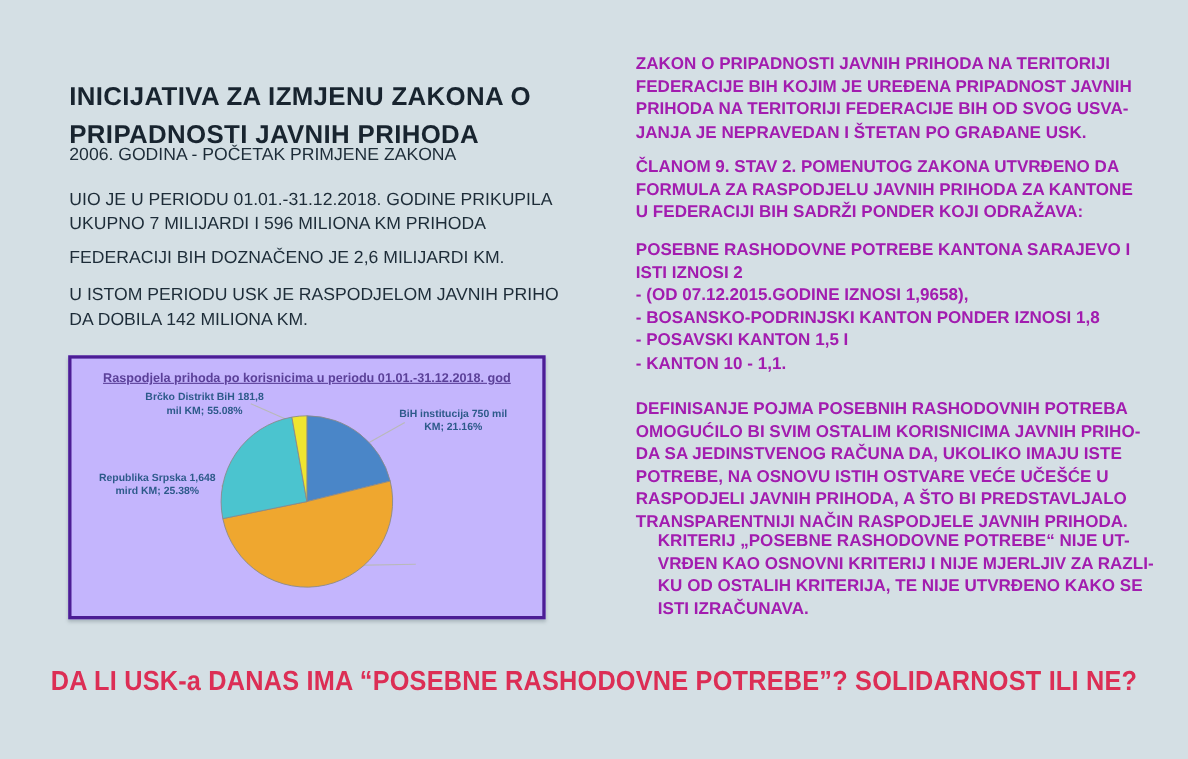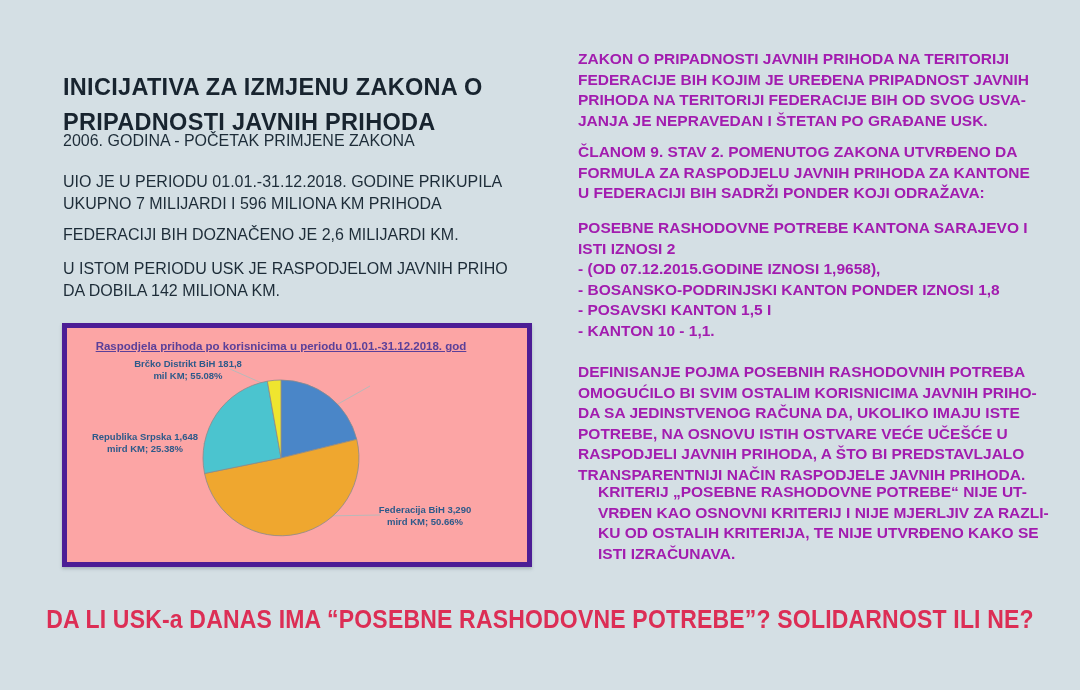--- a/index.html
+++ b/index.html
@@ -19,23 +19,22 @@
   .lpara{
     position:absolute;left:63px;width:520px;
     font-size:16px;font-weight:normal;line-height:21.5px;color:#1d2c38;
   }
   .rpara{
     position:absolute;left:578px;width:500px;
     font-size:15.5px;font-weight:bold;line-height:20.5px;color:#a21caf;
   }
   .chart-panel{
     position:absolute;left:62px;top:323px;width:428px;height:234px;
-    background:#fca5a5;border:5px solid #4c1d95;
+    background:#c4b5fd;border:3px solid #4c1d95;
     box-shadow:0 2px 3px rgba(120,135,142,.45);
-    padding-left:32px;
   }
   .chart-title{
     position:absolute;left:0;top:12px;width:428px;text-align:center;
     font-size:11.5px;font-weight:bold;color:#5b4099;
     text-decoration:underline;
   }
   .pie-svg{position:absolute;left:0;top:0;}
   .pie-label{
     position:absolute;width:150px;text-align:center;
     font-size:9.5px;font-weight:bold;line-height:12px;color:#2d5a8a;
@@ -73,24 +72,24 @@
     <line x1="136" y1="116" x2="168" y2="104" stroke="#b9b9b9" stroke-width="1"></line>
     <line x1="256" y1="188" x2="313" y2="187" stroke="#b9b9b9" stroke-width="1"></line>
 
     <path d="M214,130 L214,52 A78,78 0 0 1 289.75,111.37 Z" stroke="#8a8a8a" stroke-width="0.8" fill="#4a86c8"></path>
     <path d="M214,130 L289.75,111.37 A78,78 0 1 1 137.55,145.48 Z" stroke="#8a8a8a" stroke-width="0.8" fill="#efa72f"></path>
     <path d="M214,130 L137.55,145.48 A78,78 0 0 1 200.35,53.2 Z" stroke="#8a8a8a" stroke-width="0.8" fill="#4bc4cf"></path>
     <path d="M214,130 L200.35,53.2 A78,78 0 0 1 214,52 Z" stroke="#8a8a8a" stroke-width="0.8" fill="#efe52f"></path>
   </svg>
   <div class="pie-label lbl-brcko pre">Brčko Distrikt BiH 181,8
 mil KM; 55.08%</div>
+  <div class="pie-label lbl-bih pre">BiH institucija 750 mil
+KM; 21.16%</div>
   <div class="pie-label lbl-rs pre">Republika Srpska 1,648
 mird KM; 25.38%</div>
-  <div class="pie-label lbl-fbih pre">Federacija BiH 3,290
-mird KM; 50.66%</div>
 </div>
 
 <div class="rpara pre" style="top:49px;">ZAKON O PRIPADNOSTI JAVNIH PRIHODA NA TERITORIJI
 FEDERACIJE BIH KOJIM JE UREĐENA PRIPADNOST JAVNIH
 PRIHODA NA TERITORIJI FEDERACIJE BIH OD SVOG USVA-
 JANJA JE NEPRAVEDAN I ŠTETAN PO GRAĐANE USK.</div>
 <div class="rpara pre" style="top:142px;">ČLANOM 9. STAV 2. POMENUTOG ZAKONA UTVRĐENO DA
 FORMULA ZA RASPODJELU JAVNIH PRIHODA ZA KANTONE
 U FEDERACIJI BIH SADRŽI PONDER KOJI ODRAŽAVA:</div>
 <div class="rpara pre" style="top:218px;">POSEBNE RASHODOVNE POTREBE KANTONA SARAJEVO I

